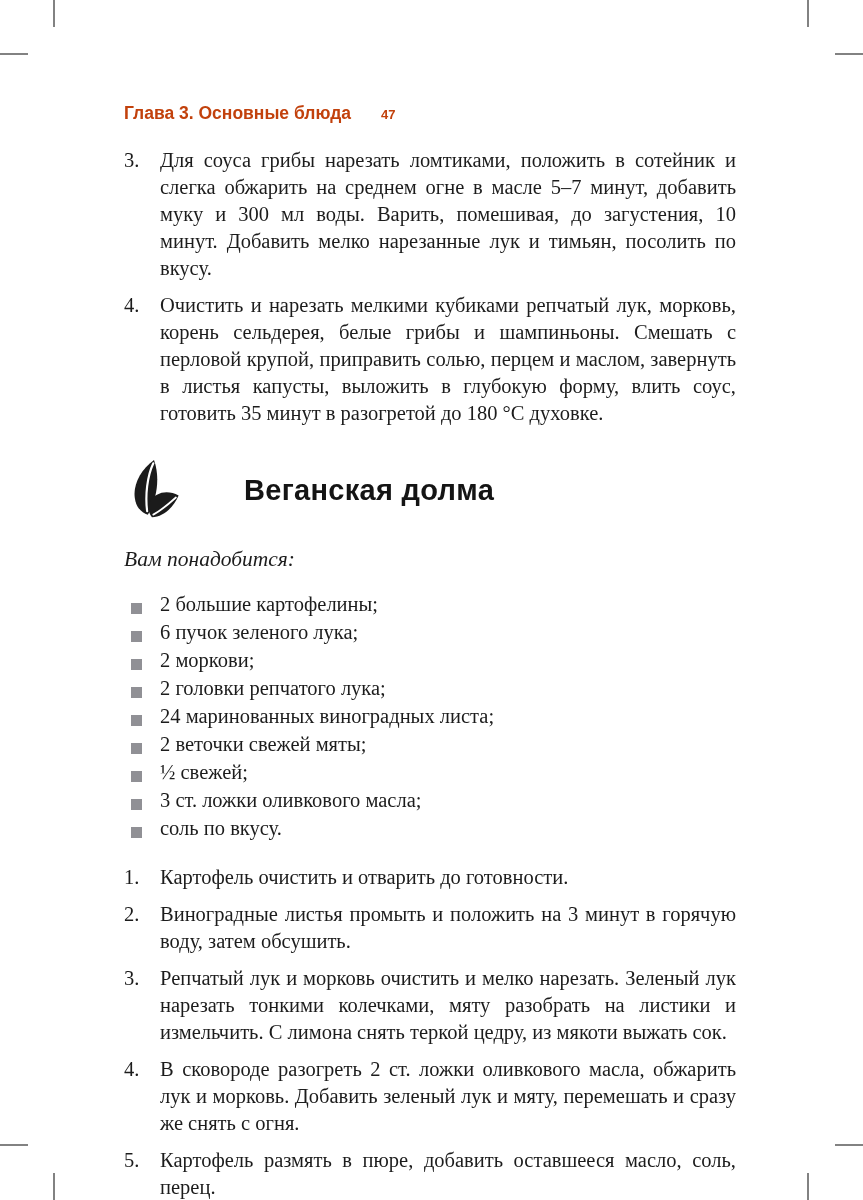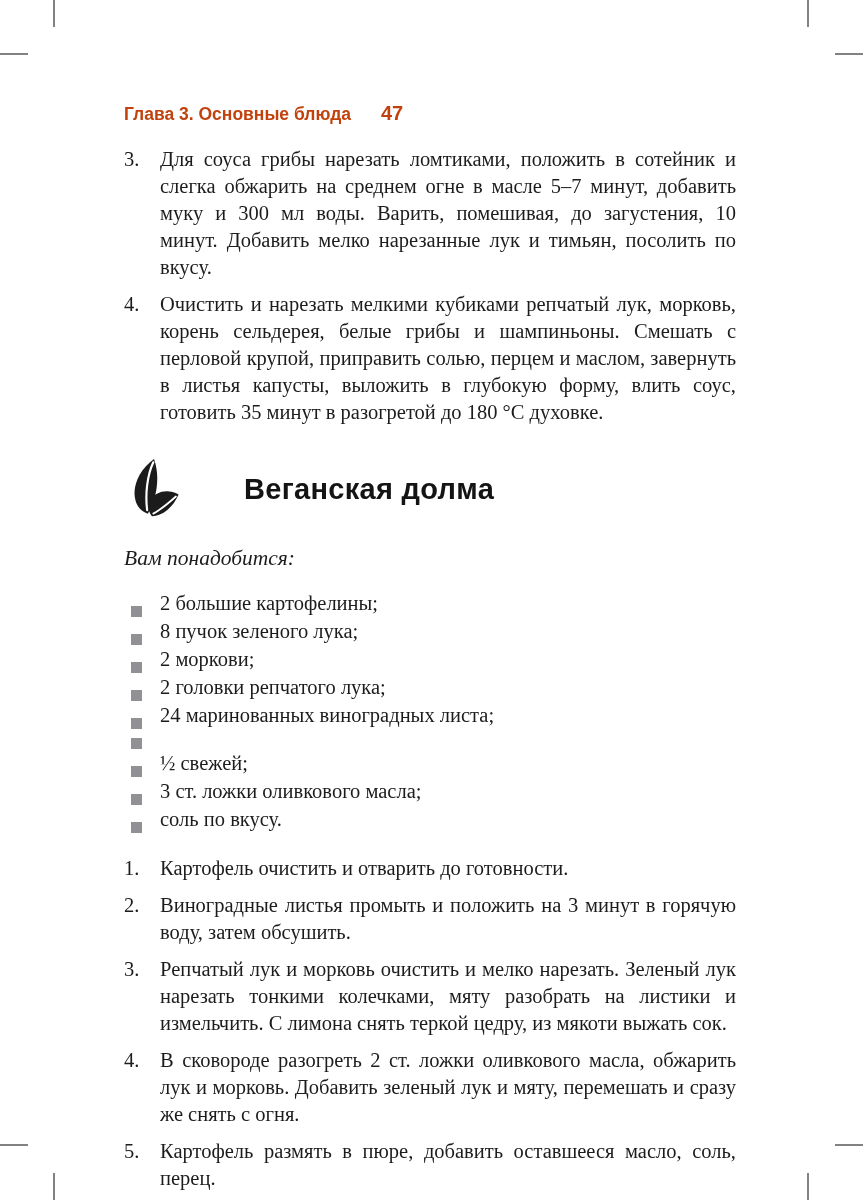--- a/index.html
+++ b/index.html
@@ -47,21 +47,21 @@
     justify-content: flex-start;
     align-items: baseline;
     font-family: "Liberation Sans", sans-serif;
     font-weight: bold;
     font-size: 17.5px;
     line-height: 22px;
     color: #c2410c;
   }
   .running-head .pagenum {
     margin-left: 30px;
-    font-size: 20px;
+    font-size: 13px;
   }
 
   
   .olist { margin: 0; }
   .olist-item {
     display: flex;
     font-size: 20.5px;
     line-height: 27px;
   }
   .olist-item + .olist-item { margin-top: 10px; }
@@ -103,21 +103,21 @@
     font-size: 21.5px;
     line-height: 27px;
   }
   .ing-heading  { margin-top: 24px; }
   .met-heading  { margin-top: 11px; }
 
   
   .ulist { margin-top: 17px; margin-bottom: 14px; }
   .ulist-item {
     display: flex;
-    align-items: flex-end;
+    align-items: center;
     font-size: 20.5px;
     line-height: 28px;
   }
   .ulist-item .bullet {
     flex: none;
     width: 11px;
     height: 11px;
     margin-top: 9px;
     margin-left: 7px;
     background: #909095;
@@ -172,36 +172,37 @@
 
   <div class="sec-heading ing-heading">Вам понадобится:</div>
 
   <div class="ulist">
     <div class="ulist-item">
       <span class="bullet"></span>
       <span class="txt">2 большие картофелины;</span>
     </div>
     <div class="ulist-item">
       <span class="bullet"></span>
-      <span class="txt">8 пучок зеленого лука;</span>
+      <span class="txt">6 пучок зеленого лука;</span>
     </div>
     <div class="ulist-item">
       <span class="bullet"></span>
       <span class="txt">2 моркови;</span>
     </div>
     <div class="ulist-item">
       <span class="bullet"></span>
       <span class="txt">2 головки репчатого лука;</span>
     </div>
     <div class="ulist-item">
       <span class="bullet"></span>
       <span class="txt">24 маринованных виноградных листа;</span>
     </div>
     <div class="ulist-item">
       <span class="bullet"></span>
+      <span class="txt">2 веточки свежей мяты;</span>
     </div>
     <div class="ulist-item">
       <span class="bullet"></span>
       <span class="txt">½ свежей;</span>
     </div>
     <div class="ulist-item">
       <span class="bullet"></span>
       <span class="txt">3 ст. ложки оливкового масла;</span>
     </div>
     <div class="ulist-item">

